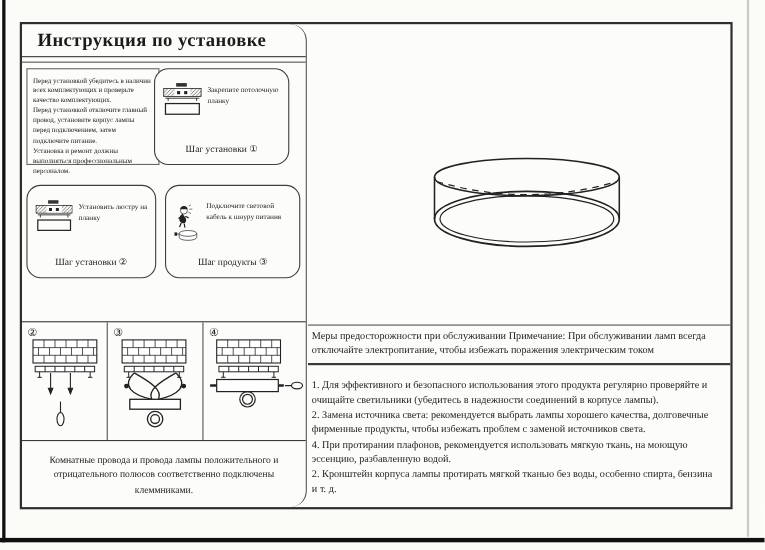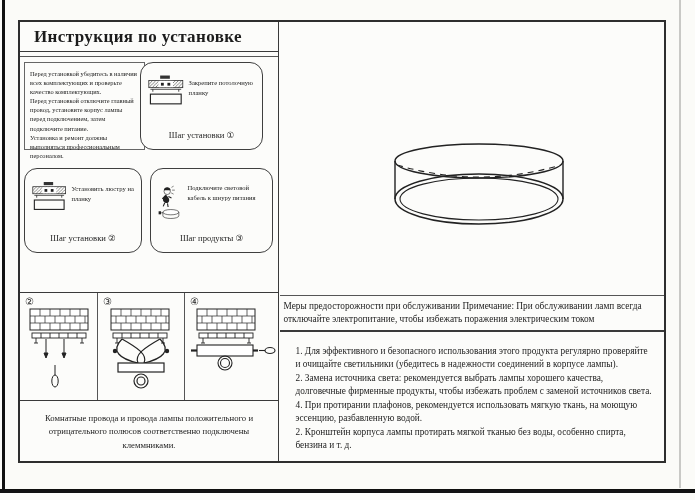--- a/index.html
+++ b/index.html
@@ -12,21 +12,21 @@
   .page{position:absolute;inset:0;}
   
   .scan-edge-left{position:absolute;left:2px;top:0;width:3px;height:493px;background:#101010;}
   .scan-edge-bottom{position:absolute;left:0;top:489px;width:695px;height:4px;background:#101010;}
   .scan-edge-right{position:absolute;left:679px;top:0;width:2px;height:488px;background:#c9c9c6;}
 
   .main-box{
     position:absolute;left:18px;top:20px;width:644px;height:439px;
     border:2px solid #2e2e2e;background:#fcfcfa;
   }
-  .left-col{position:absolute;left:0;top:0;bottom:0;width:258px;border-right:1.5px solid #3a3a3a;}
+  .left-col{position:absolute;left:0;top:0;bottom:0;width:258px;border-right:1.5px solid #3a3a3a;border-radius:15px;}
   .right-col{position:absolute;left:259.5px;top:0;bottom:0;right:0;}
 
   
   .title-box{position:absolute;left:0;top:0;right:0;height:29px;border-bottom:1.5px solid #3a3a3a;
     display:flex;align-items:center;padding-left:14px;font-size:17px;font-weight:600;letter-spacing:.4px;}
   .title-rule{position:absolute;left:0;top:34px;right:0;border-bottom:1.2px solid #555;}
 
   .steps{position:absolute;left:0;top:36px;right:0;height:198px;}
   .box{position:absolute;box-sizing:border-box;background:#fcfcfa;}
   .intro{left:4px;top:4px;width:121px;height:88px;border:1px solid #666;padding:6px 5px;
@@ -52,21 +52,21 @@
   .dnum{position:absolute;left:5px;top:3px;font-size:10px;}
   .dcell svg{position:absolute;left:50%;transform:translateX(-50%);top:10px;}
 
   .wiring-note{position:absolute;left:8px;right:8px;top:390px;text-align:center;
     font-size:8.7px;line-height:1.55;}
 
   
   .lamp-section{position:absolute;left:0;top:0;right:0;height:273px;border-bottom:1px solid #555;}
   .note-section{position:absolute;left:0;top:274px;right:0;height:36px;border-bottom:2px solid #3a3a3a;
     box-sizing:border-box;padding:4px 10px 0 4px;font-size:9.3px;line-height:1.4;}
-  .list-section{position:absolute;left:0;top:312px;right:0;bottom:0;padding:11px 10px 0 16px;
+  .list-section{position:absolute;left:0;top:312px;right:0;bottom:0;padding:11px 10px 0 4px;
     font-size:9.3px;line-height:1.45;}
   .list-section p{margin:0;}
 
   svg{display:block;}
 </style>
 </head>
 <body>
 
 <div class="page">
 

